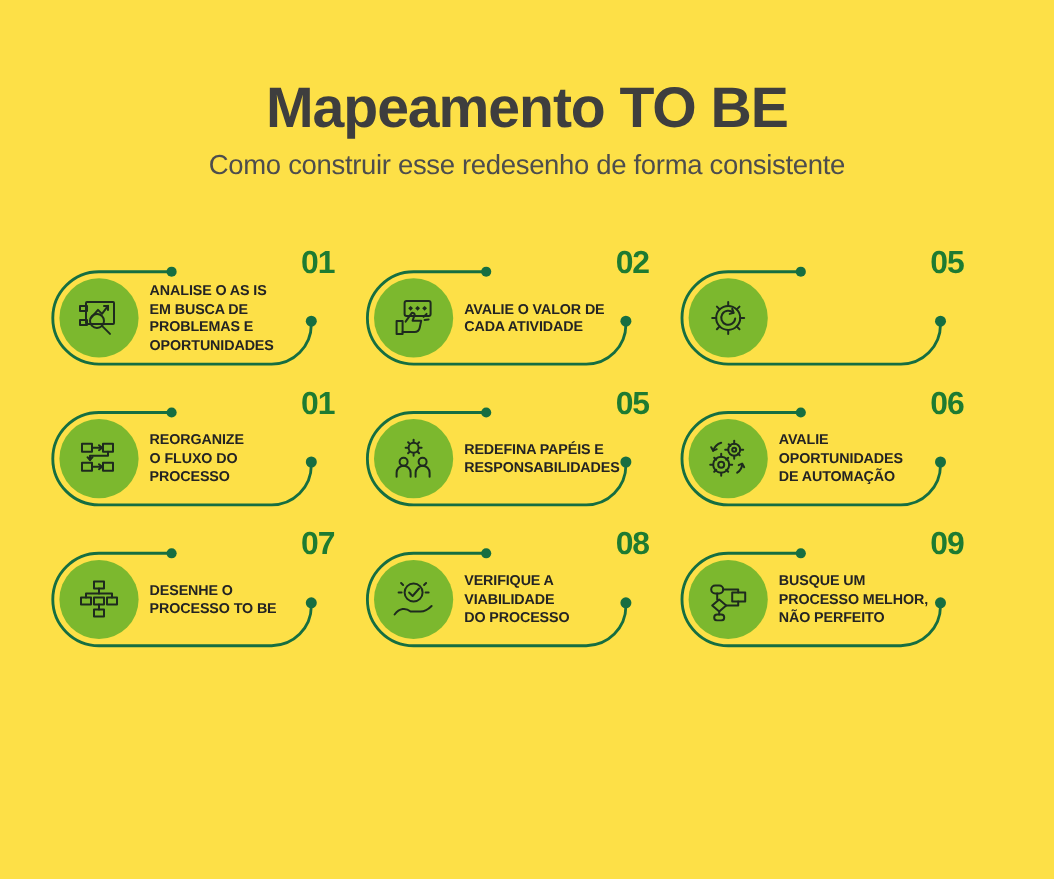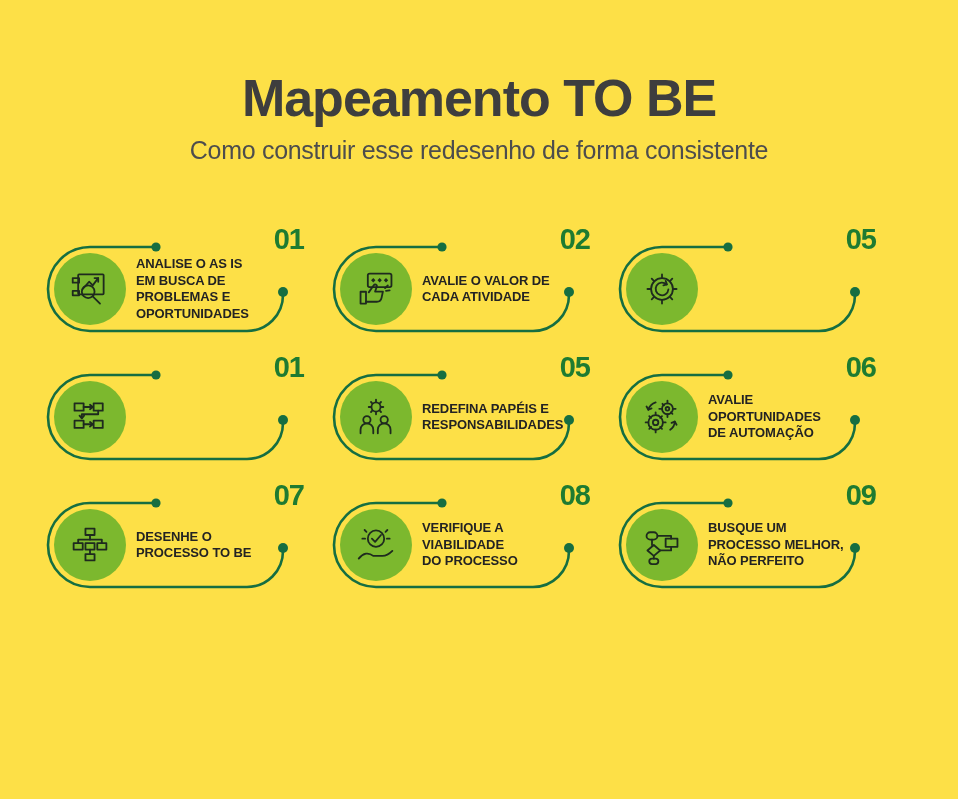--- a/index.html
+++ b/index.html
@@ -125,20 +125,23 @@
             <polyline points="22,8.5 25,11 22,13.5"></polyline>
           <rect x="26" y="7" width="10" height="8"></rect>
           <path d="M31 15 V19 H13 V23"></path>
             <polyline points="10.5,20.5 13,23.5 15.5,20.5"></polyline>
           <rect x="5" y="26" width="10" height="8"></rect>
           <polyline points="15,30 25,30"></polyline>
             <polyline points="22,27.5 25,30 22,32.5"></polyline>
           <rect x="26" y="26" width="10" height="8"></rect>
         </svg>
       </span>
+      <div class="label">REORGANIZE
+O FLUXO DO
+PROCESSO</div>
       <div class="num">01</div>
     </div>
 
     <div class="card">
       <svg class="track" width="270" height="112" viewBox="0 0 270 112">
           <use href="#track-shape"></use>
         </svg>
       <span class="icon">
         <svg viewBox="0 0 44 44">
           <circle cx="22" cy="11" r="5"></circle>

